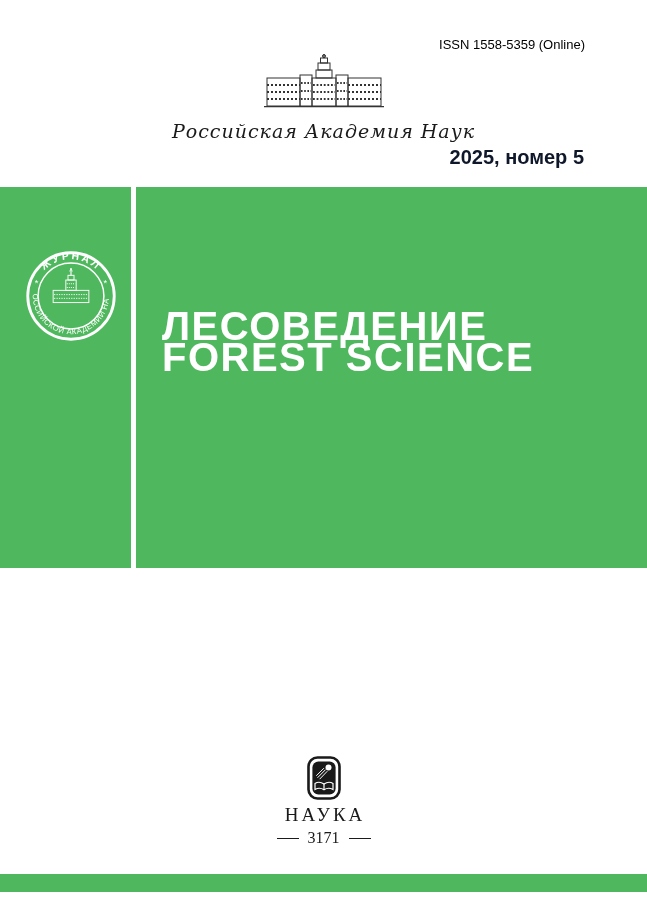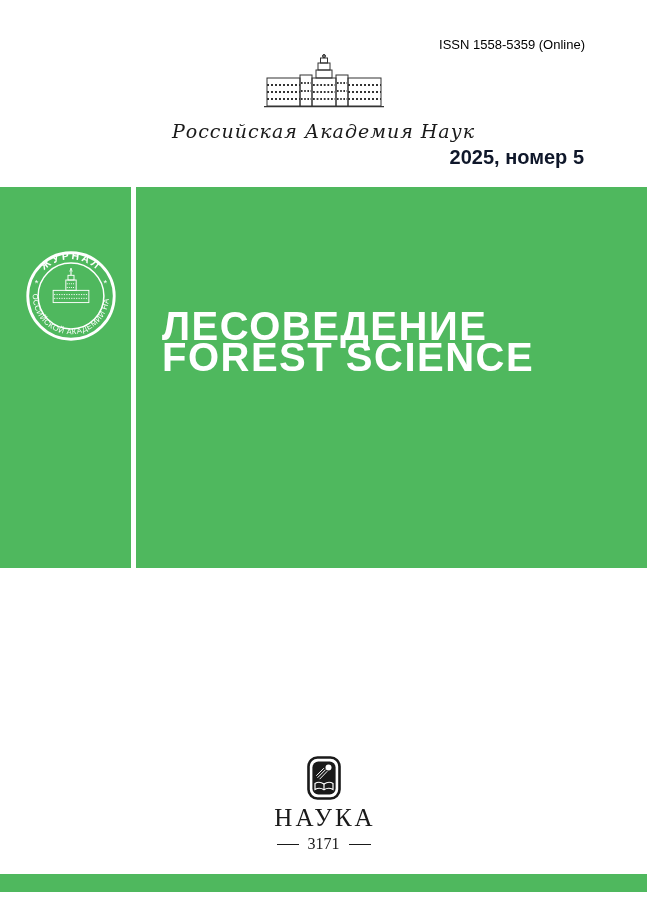--- a/index.html
+++ b/index.html
@@ -70,21 +70,21 @@
 
   
   .publisher {
     position: absolute; top: 756px; left: 0; right: 0;
     display: flex; flex-direction: column; align-items: center;
   }
   .publisher-badge { width: 34px; height: 44px; }
   .publisher-name {
     margin-top: 4px;
     font-family: "Liberation Serif", serif;
-    font-size: 25px; letter-spacing: 3px; color: #1a1a1a;
+    font-size: 19px; letter-spacing: 3px; color: #1a1a1a;
     text-indent: 3px;
   }
   .publisher-year-row {
     margin-top: 3px;
     display: flex; align-items: center; gap: 9px;
   }
   .year-dash { width: 22px; height: 0; border-top: 1.4px solid #1a1a1a; }
   .publisher-year {
     font-family: "Liberation Serif", serif;
     font-size: 16px; color: #1a1a1a;

